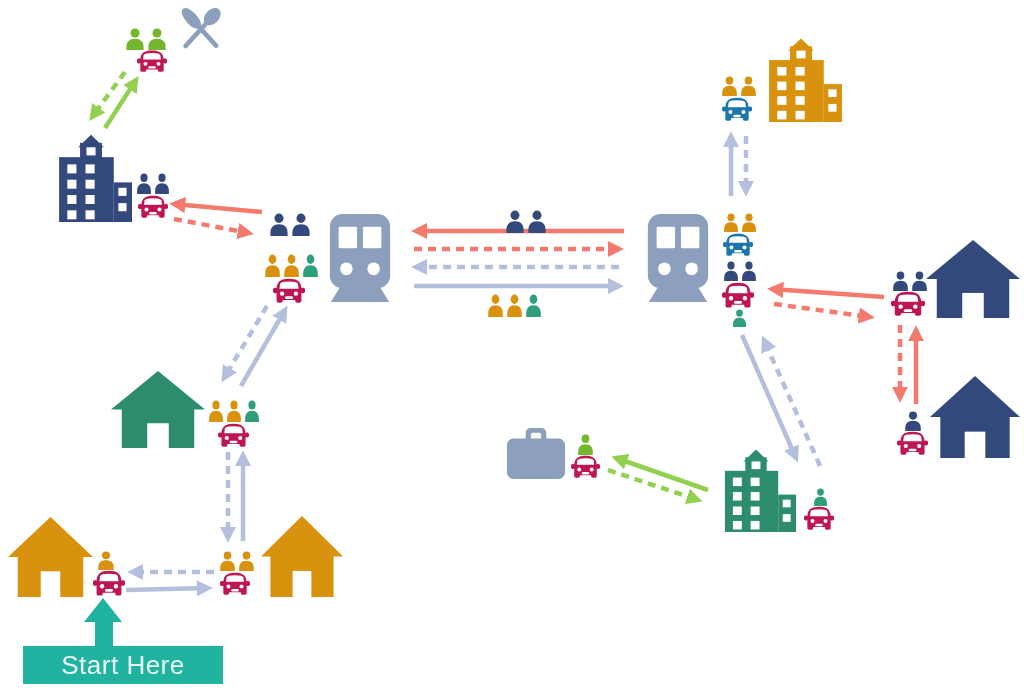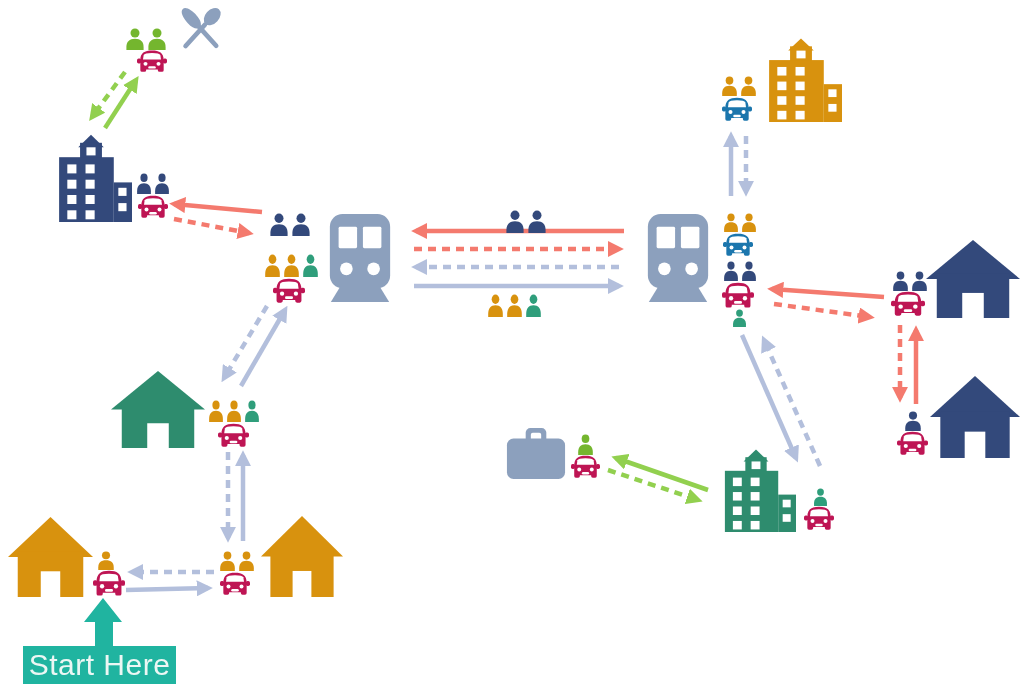--- a/index.html
+++ b/index.html
@@ -7,23 +7,23 @@
     position:relative;
     width:1024px;height:698px;
     background:#ffffff;
     font-family:"Liberation Sans", sans-serif;
     overflow:hidden;
   }
   #arrow-layer{position:absolute;left:0;top:0;width:1024px;height:698px;}
   .node{position:absolute;display:flex;align-items:flex-end;justify-content:center;gap:2px;}
   .node svg{display:block;}
   #start-box{
-    position:absolute;left:23px;top:646px;width:153px;height:38px;
+    position:absolute;left:23px;top:646px;width:200px;height:38px;
     display:flex;align-items:center;justify-content:center;
-    color:#ecf7f4;font-size:30px;letter-spacing:0.5px;
+    color:#ecf7f4;font-size:26px;letter-spacing:0.5px;
   }
 </style>
 </head>
 <body>
 
 <div id="stage">
   <svg id="arrow-layer" width="1024" height="698" viewBox="0 0 1024 698">
       <defs>
         <marker id="head-salmon" viewBox="0 0 10 10" refX="7" refY="5" markerWidth="3.6" markerHeight="3.6" orient="auto">
           <path d="M0,0 L10,5 L0,10 Z" fill="#f47a6e"></path>

